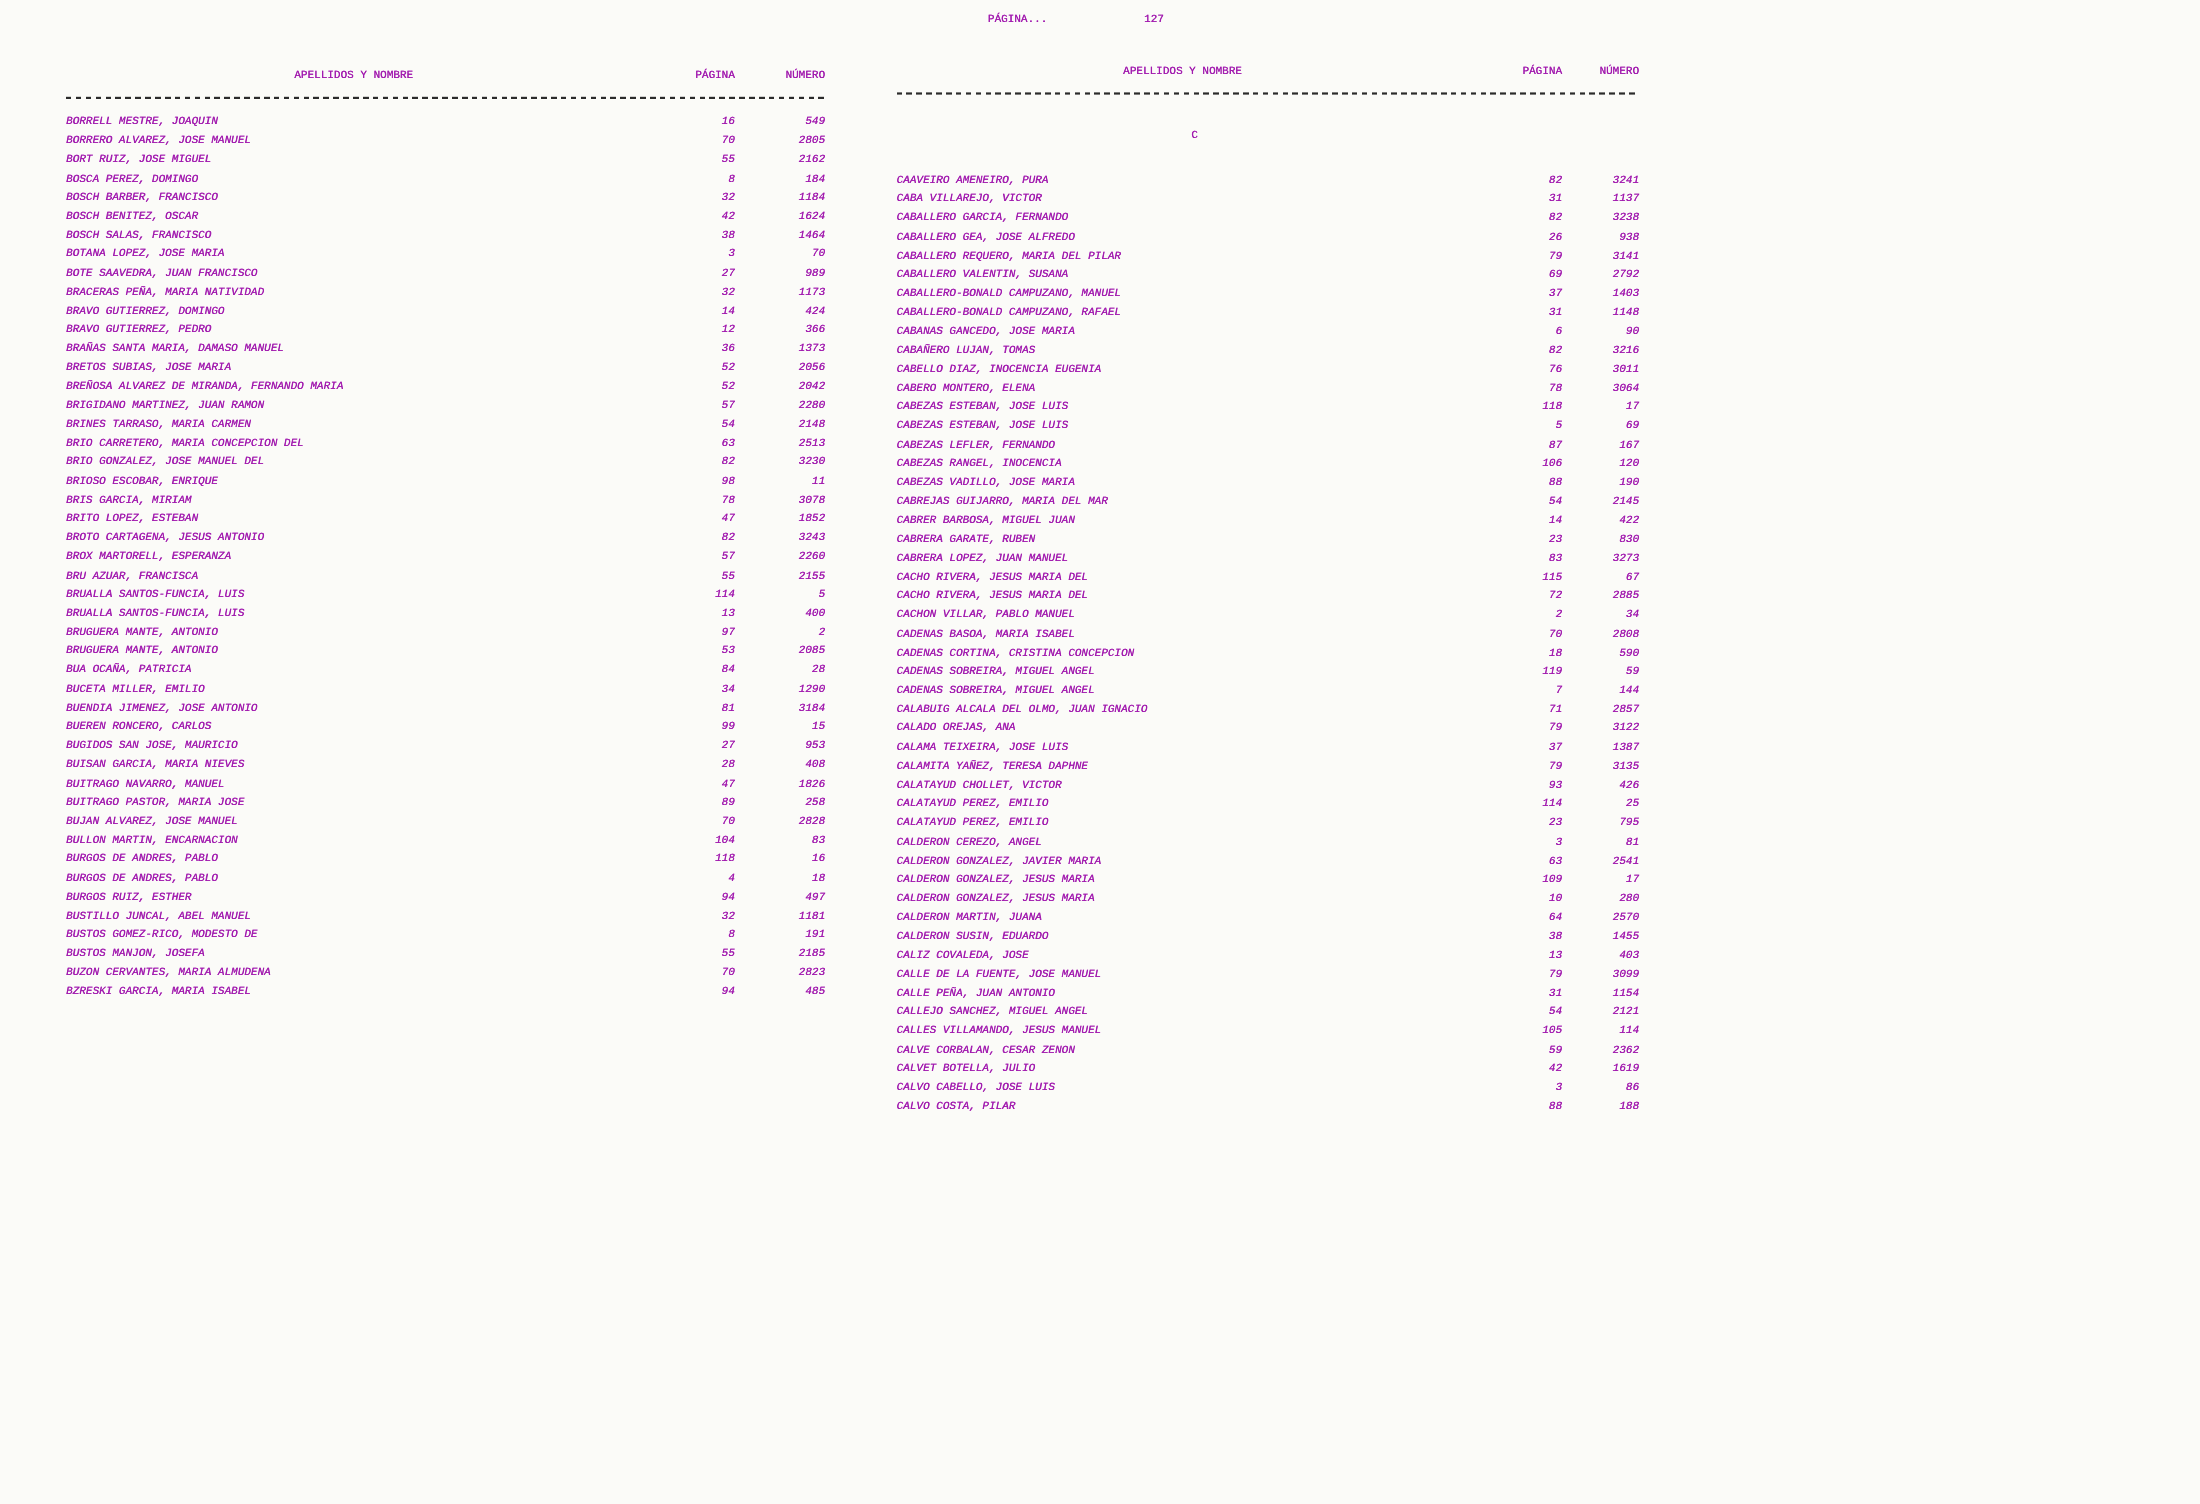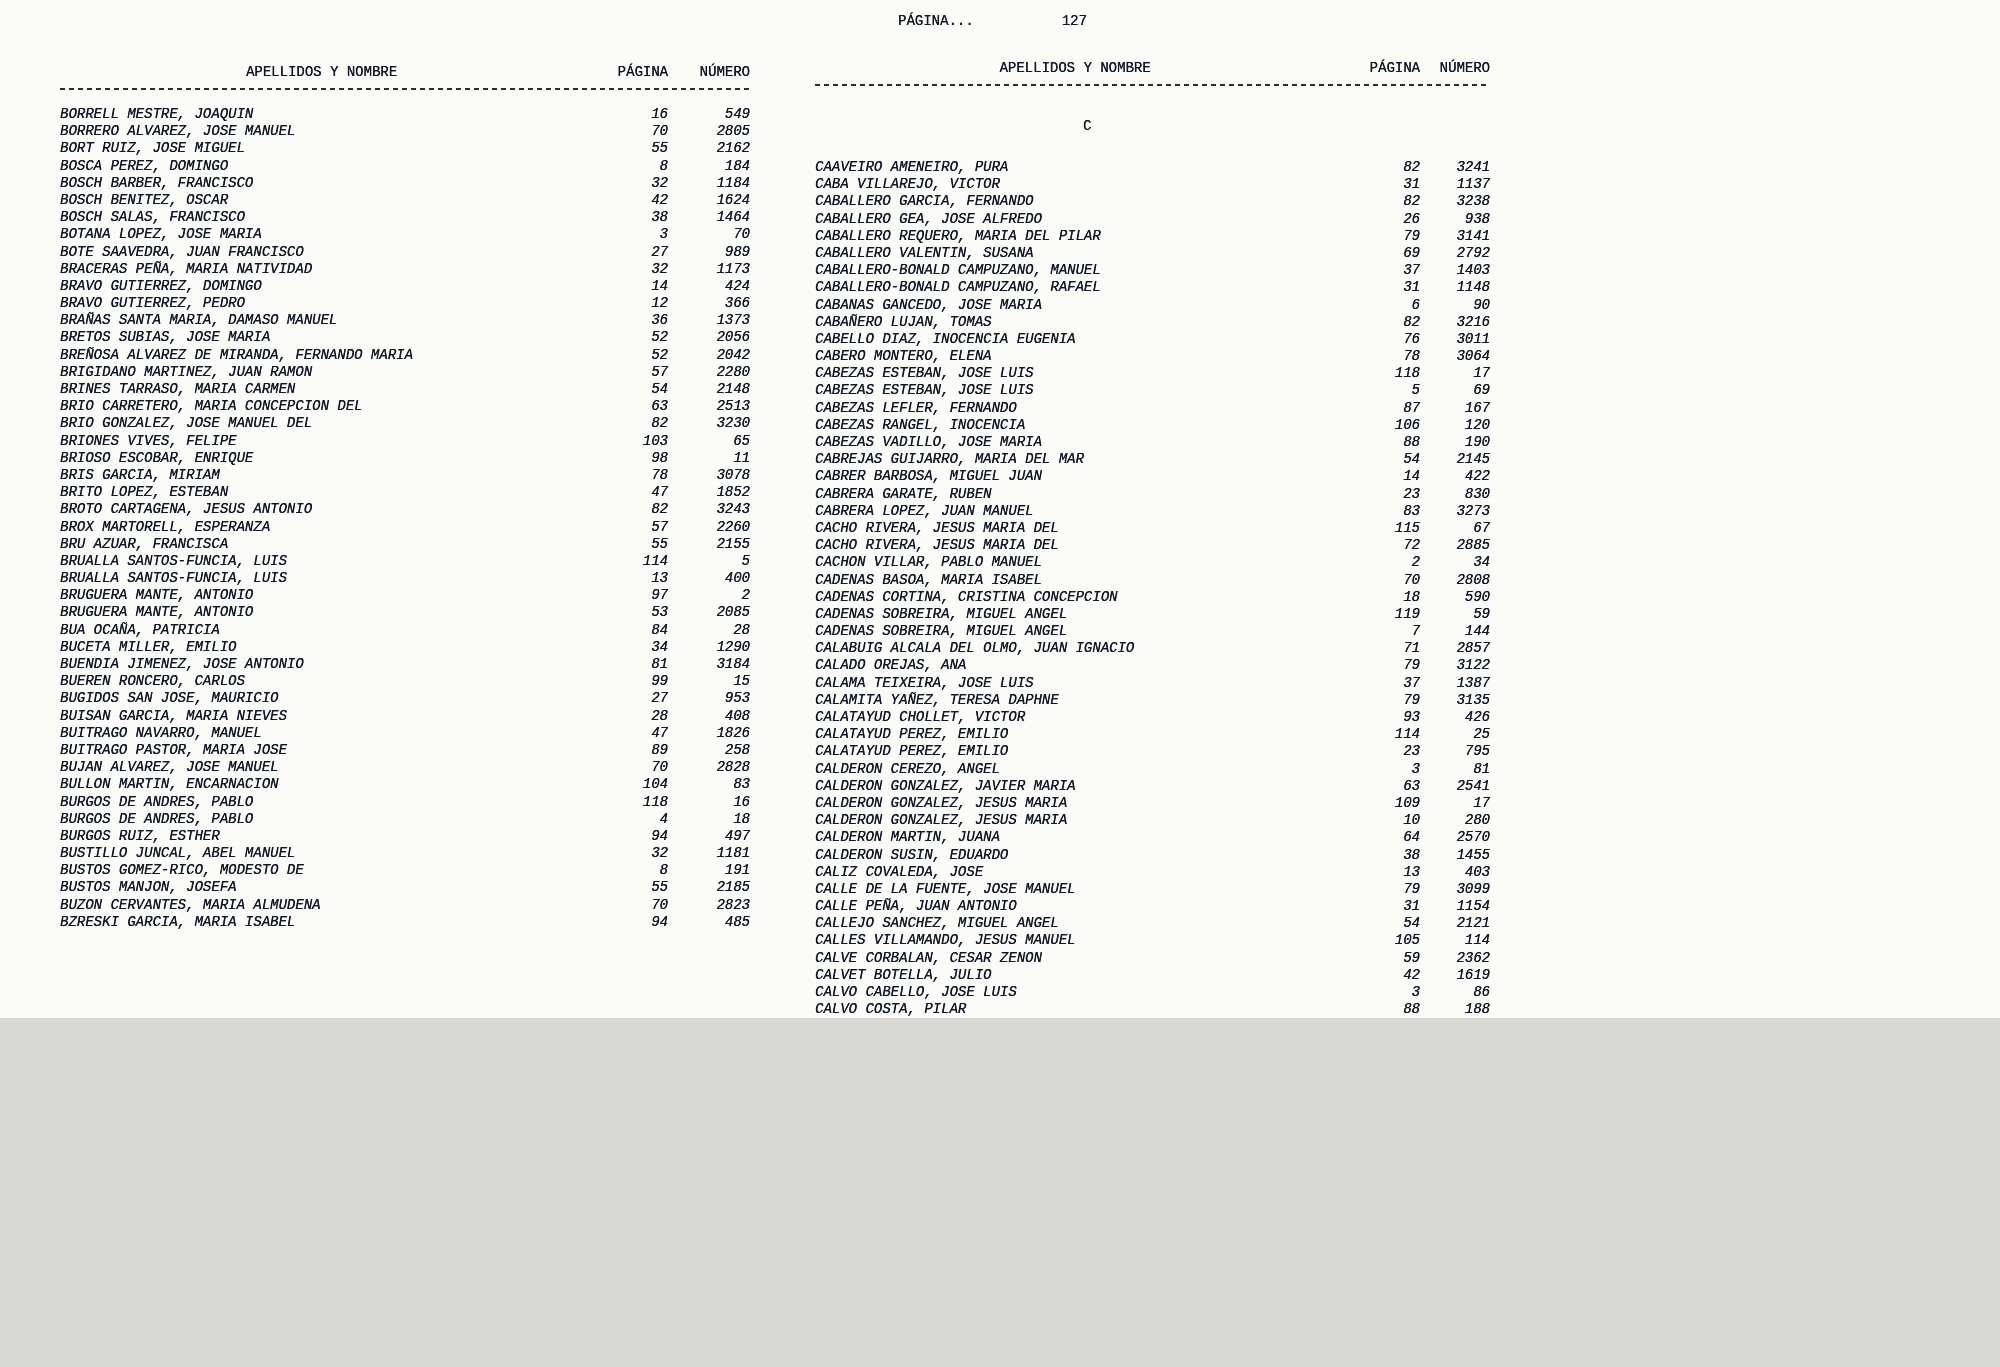--- a/index.html
+++ b/index.html
@@ -1,25 +1,25 @@
 <!DOCTYPE html>
 <html><head>
 <meta charset="utf-8">
 <style>
   * { margin: 0; padding: 0; box-sizing: border-box; }
   html, body { background: #d8d8d4; }
   .page {
     position: relative;
     width: 2000px;
-    height: 1018px;
+    height: 1367px;
     margin: 0 auto;
     background: #fbfbf8;
     font-family: "Liberation Mono", "DejaVu Sans Mono", monospace;
-    font-size: 14px;
-    color: #0f172a;
+    font-size: 10px;
+    color: #a21caf;
     overflow: hidden;
     text-shadow: 0.25px 0 0 currentColor;
   }
   .top-header {
     position: absolute;
     top: 13px;
     left: 898px;
     display: flex;
     gap: 88px;
     white-space: nowrap;
@@ -154,25 +154,20 @@
           <span class="c-name">BRIO CARRETERO, MARIA CONCEPCION DEL</span>
           <span class="c-page">63</span>
           <span class="c-num">2513</span>
         </div>
         <div class="row">
           <span class="c-name">BRIO GONZALEZ, JOSE MANUEL DEL</span>
           <span class="c-page">82</span>
           <span class="c-num">3230</span>
         </div>
         <div class="row">
-          <span class="c-name">BRIONES VIVES, FELIPE</span>
-          <span class="c-page">103</span>
-          <span class="c-num">65</span>
-        </div>
-        <div class="row">
           <span class="c-name">BRIOSO ESCOBAR, ENRIQUE</span>
           <span class="c-page">98</span>
           <span class="c-num">11</span>
         </div>
         <div class="row">
           <span class="c-name">BRIS GARCIA, MIRIAM</span>
           <span class="c-page">78</span>
           <span class="c-num">3078</span>
         </div>
         <div class="row">

